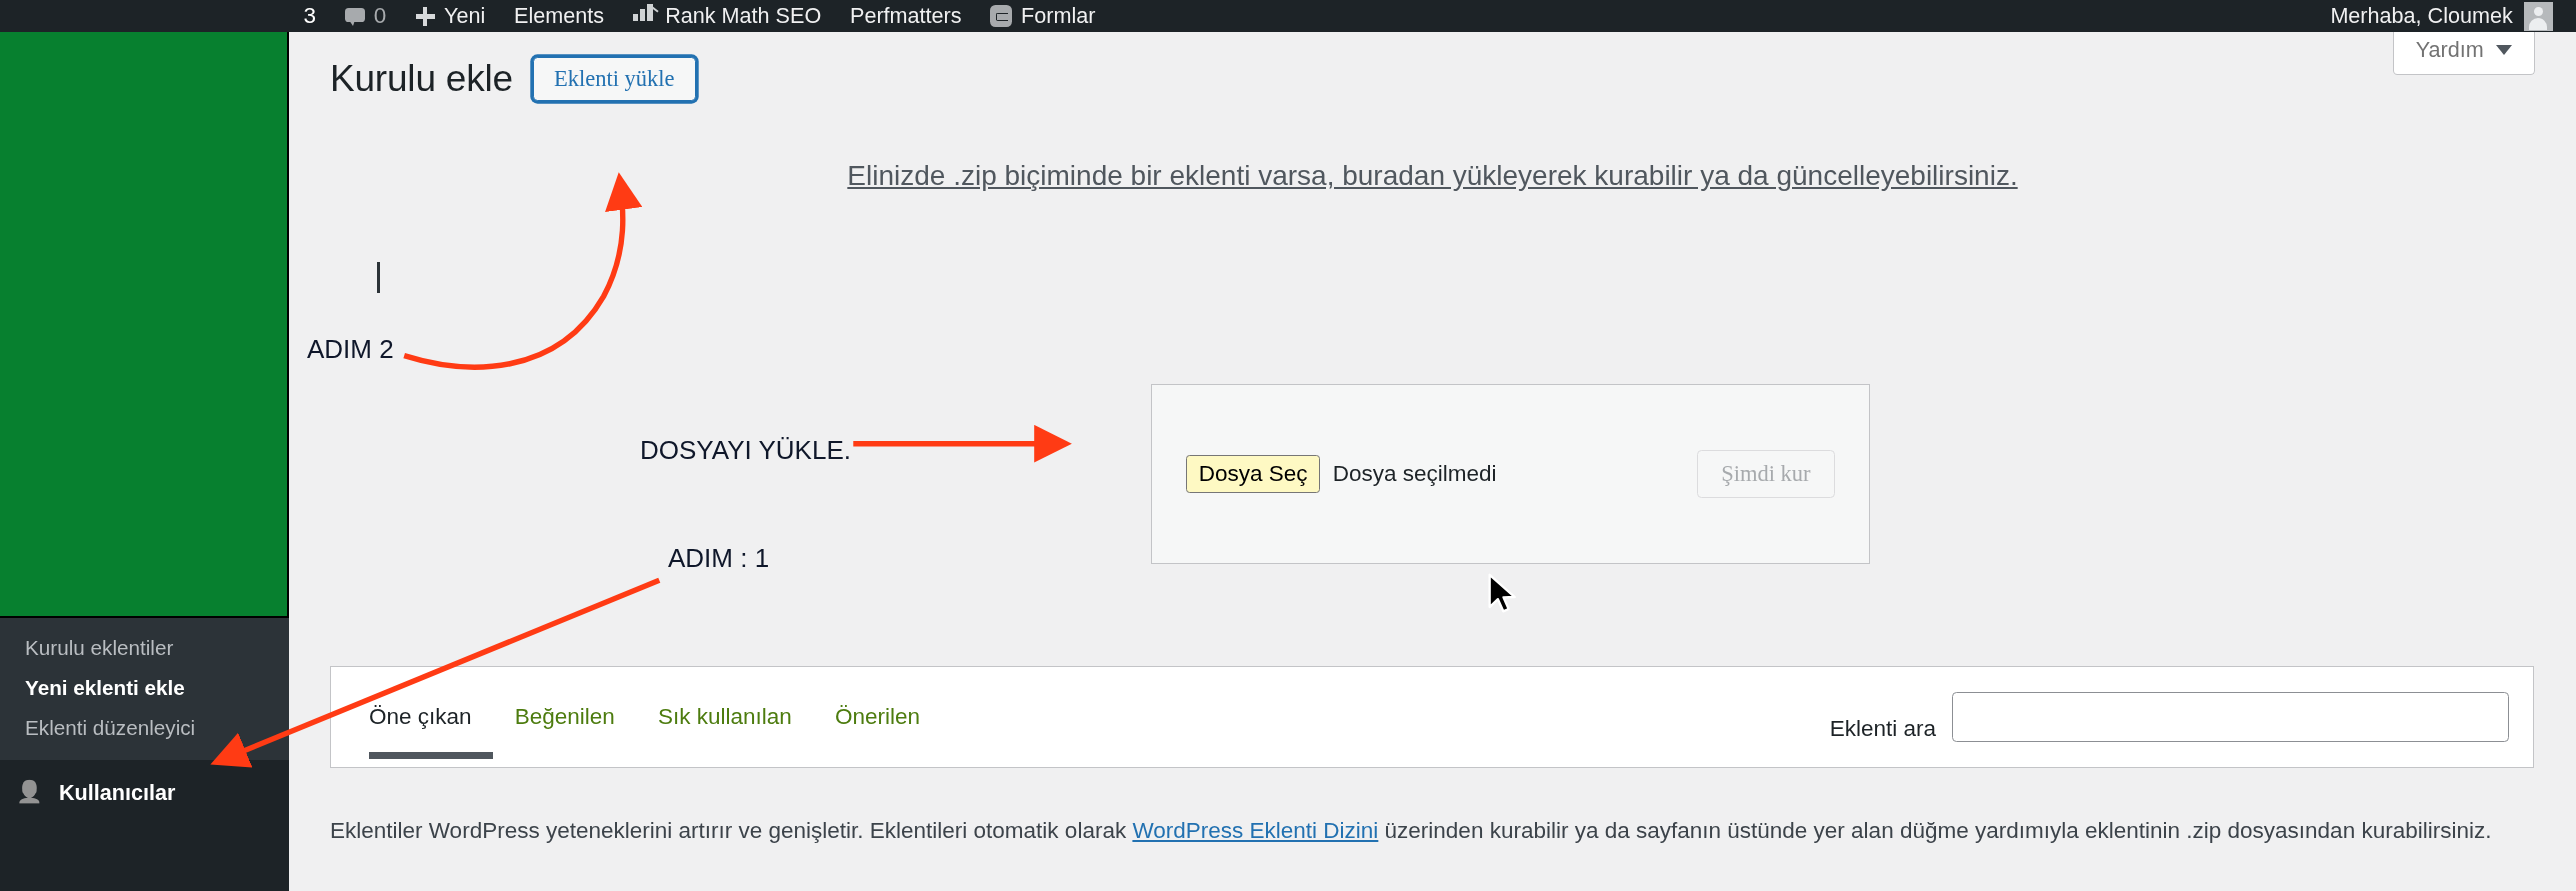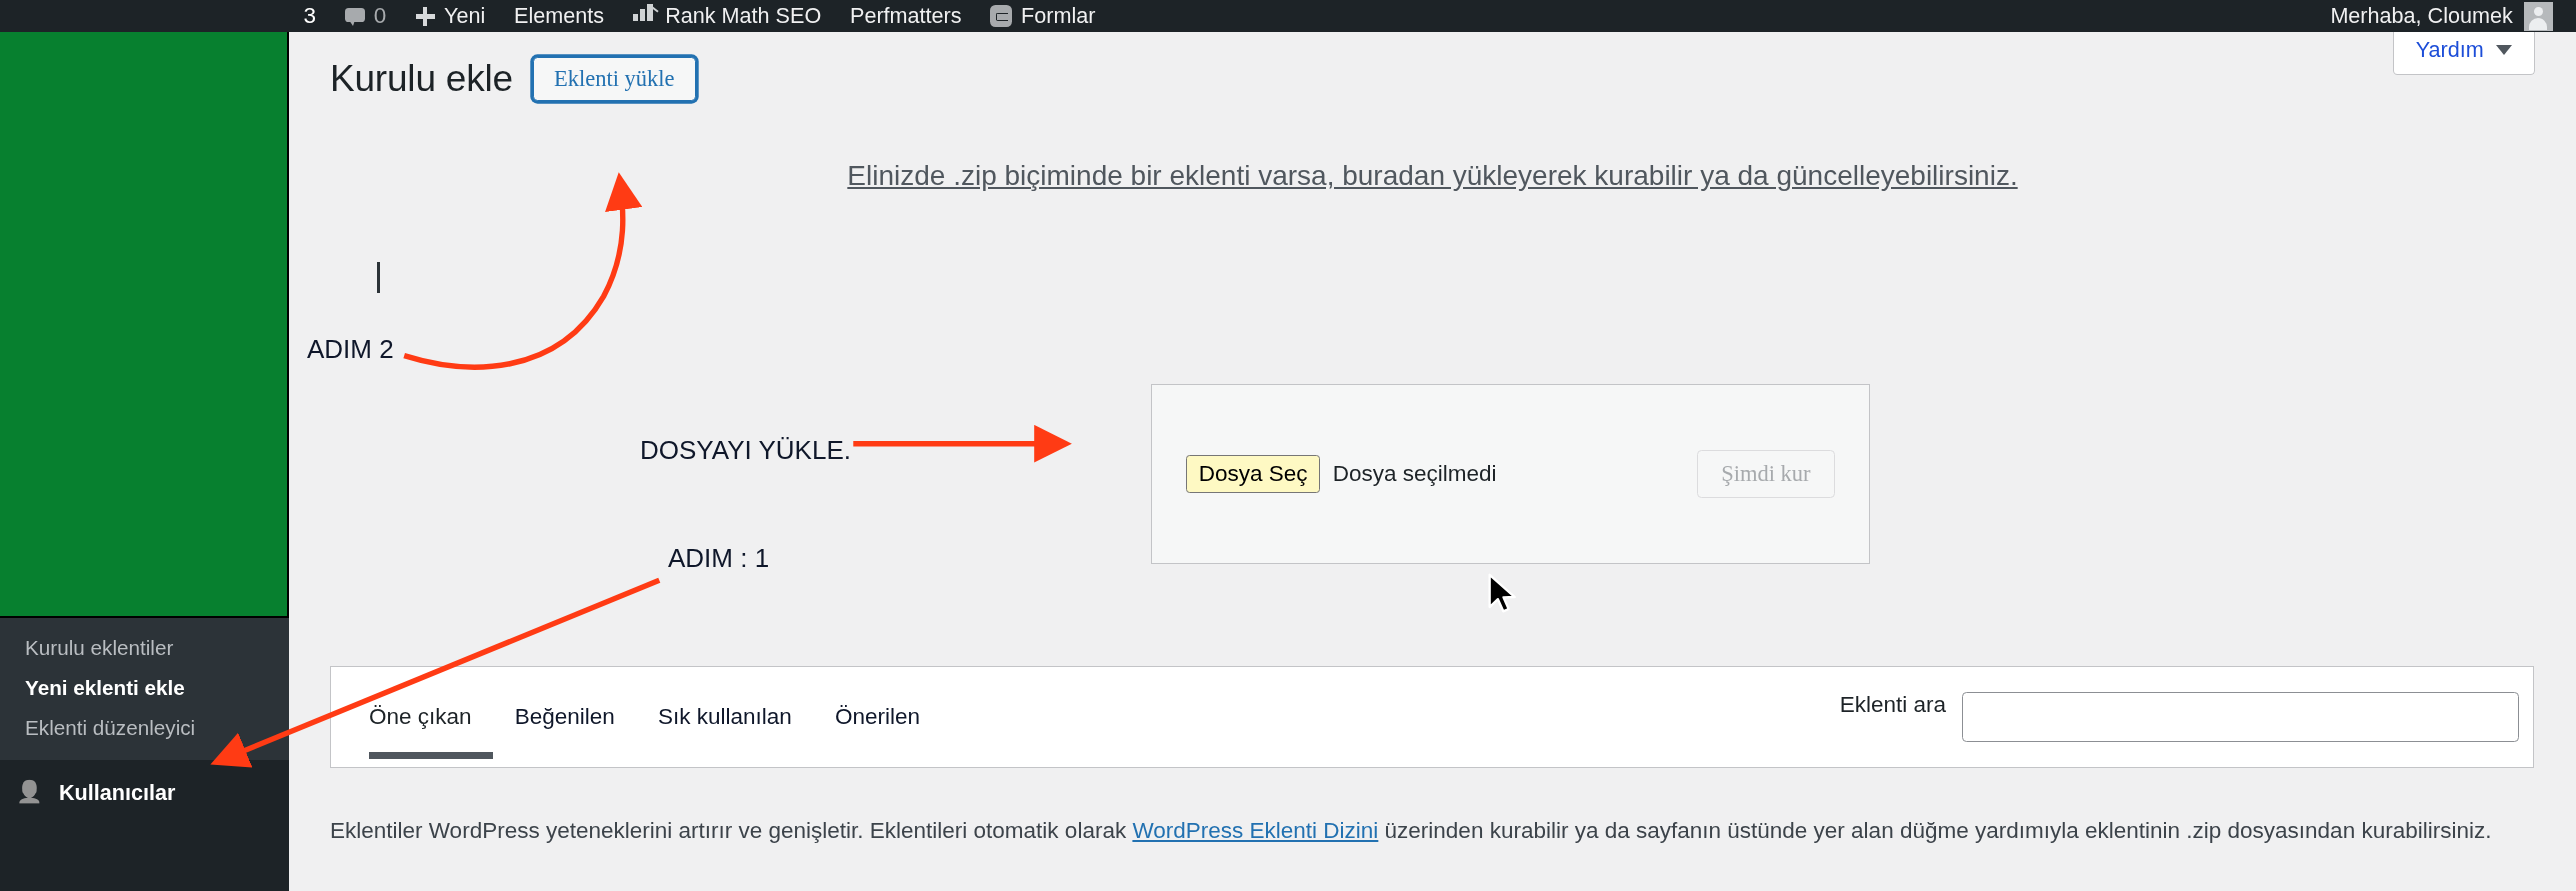--- a/index.html
+++ b/index.html
@@ -168,21 +168,21 @@
     padding: 8px 20px;
     box-shadow: 0 0 0 2.7px #2271b1;
     outline: none;
     cursor: pointer;
     font-family: Liberation Serif, serif;
   }
   .btn-help {
     position: absolute; right: 41px; top: -3.6px;
     background: #fff; border: 0.9px solid #c3c4c7; border-top: none;
     border-radius: 0 0 4.5px 4.5px;
-    font-size: 21.6px; color: #1d4ed8;
+    font-size: 21.6px; color: #737373;
     padding: 9px 21.6px 10.8px 21.6px;
     display:flex; align-items:center; gap: 12.6px;
     cursor: pointer;
   }
   .caret-down {
     width:0;height:0;border-left:8px solid transparent;border-right:8px solid transparent;
     border-top:10px solid #50575e; display:inline-block;
   }
 
   .upload-lead {
@@ -227,35 +227,35 @@
   
   .tabs-panel {
     position: absolute; left: 41px; top: 634px;
     width: 2204px; height: 102px;
     background: #fff;
     border: 0.9px solid #c3c4c7;
     display: flex; align-items: center;
     padding: 0 0 0 38px;
   }
   .tab {
-    font-size: 22.5px; color: #0f172a;
+    font-size: 22.5px; color: #4d7c0f;
     padding: 0 21.6px; height: 102px;
     display: flex; align-items: center;
     position: relative; cursor: pointer;
     white-space: nowrap;
   }
   .tab:first-child { padding-left: 0; }
   .tab.active { color: #1d2327; }
   .tab.active::after {
     content:""; position:absolute; left: 0; bottom: 9px;
     width: 100%; height: 7.2px; background: #50575e;
   }
   .search-area {
-    margin-left: auto; display: flex; align-items: flex-start; gap: 16px;
-    padding-right: 14px;
+    margin-left: auto; display: flex; align-items: flex-end; gap: 16px;
+    padding-right: 24px;
   }
   .search-label { font-size: 22.5px; color: #1d2327; white-space: nowrap; }
   .search-input {
     width: 557px; height: 50px;
     border: 0.9px solid #8c8f94; border-radius: 4.5px;
     background: #fff; font-size: 21.6px; padding: 0 12.6px;
     font-family: "Liberation Sans", sans-serif;
     color:#2c3338;
   }
   .search-select {

